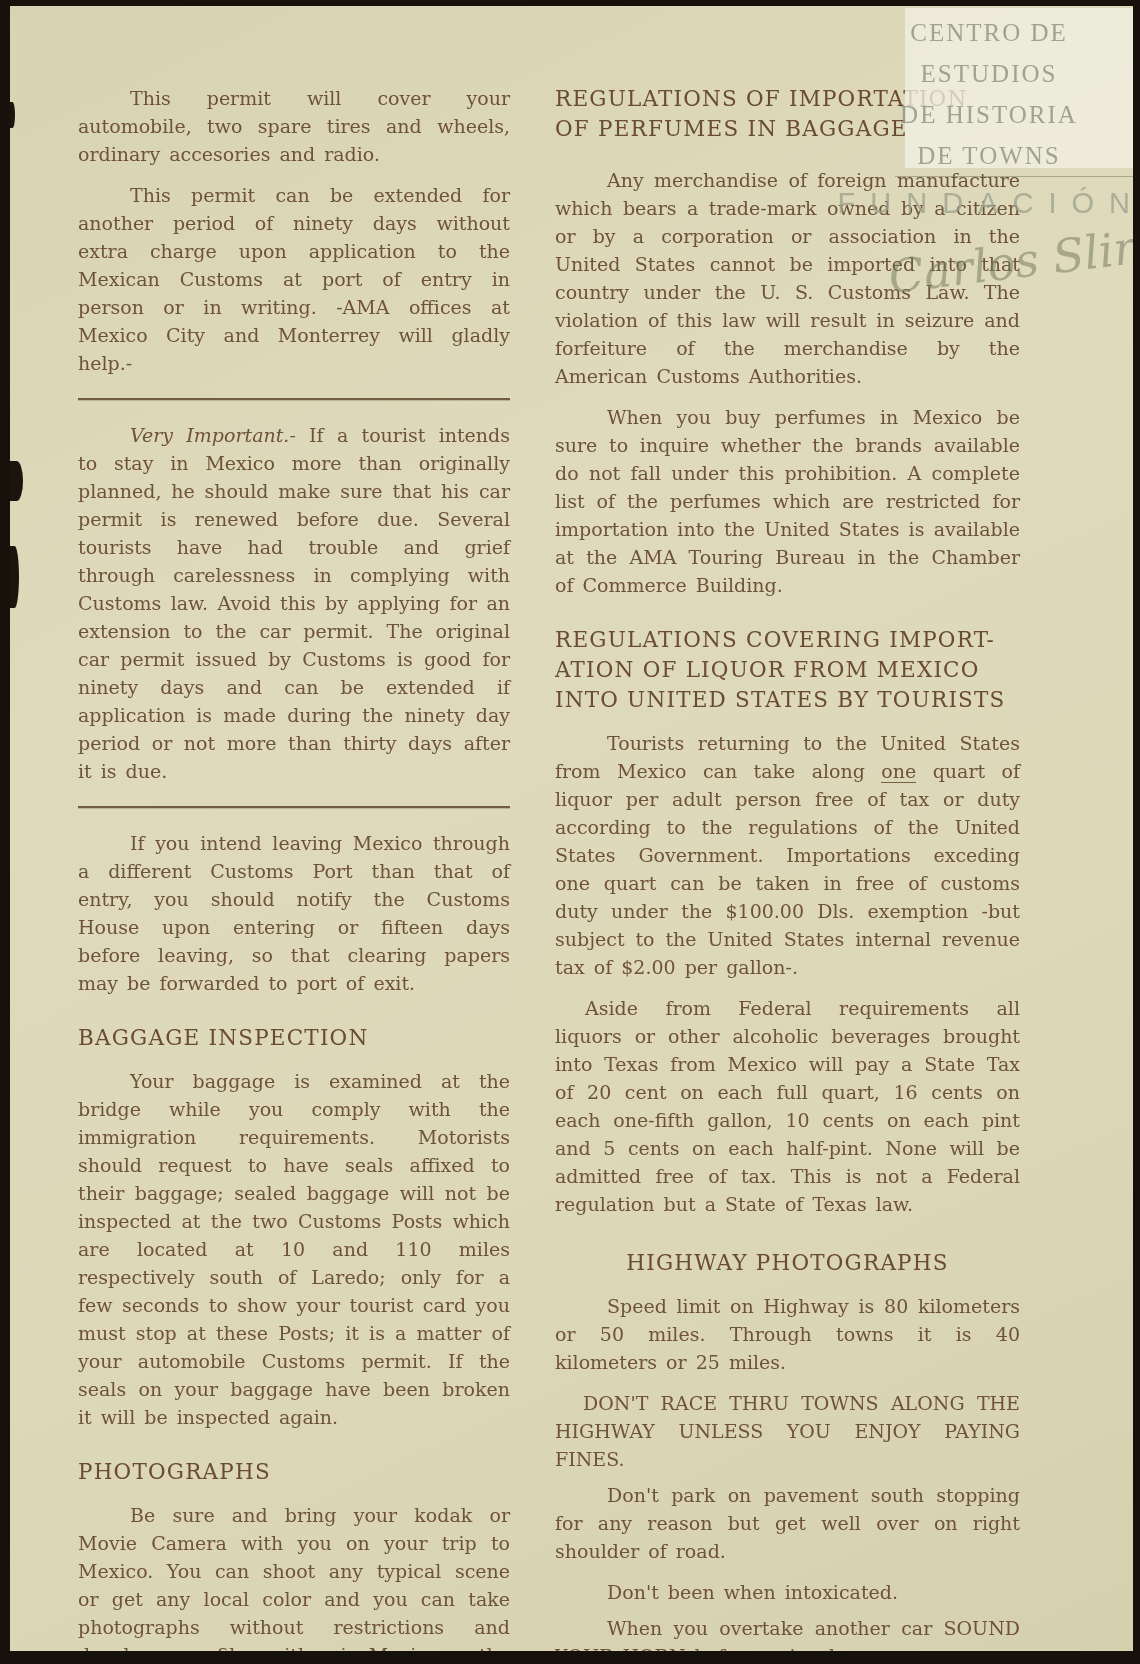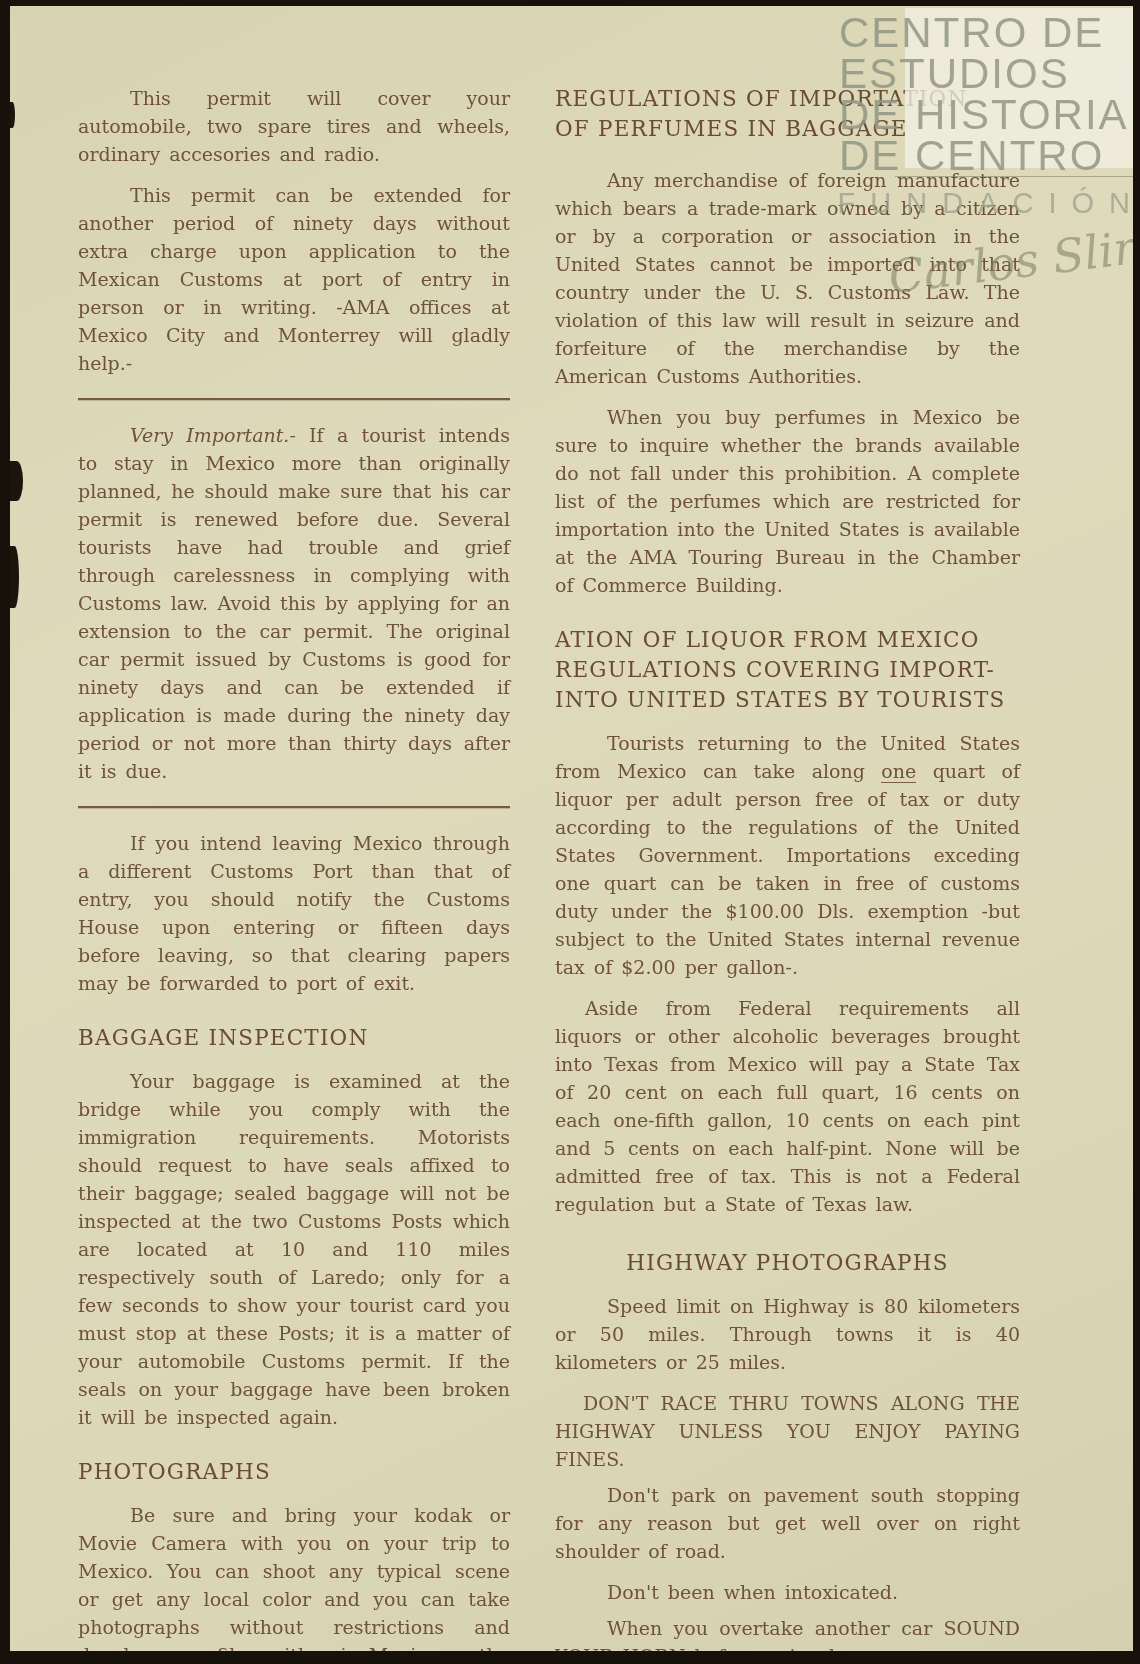--- a/index.html
+++ b/index.html
@@ -18,23 +18,23 @@
   .u-word{border-bottom:1.5px solid #7a5c42;}
   h2.heading,h3.heading{font-weight:normal;color:#6a4b33;font-size:21.5px;letter-spacing:1.2px;
       margin:26px 0 14px 0;line-height:30px;}
   h2.hmulti span{display:block;}
   h3.center{text-align:center;margin-top:30px;}
   .rule{height:0;border-top:2.5px solid rgba(95,70,45,0.85);margin:21px 0 21px 0;
         box-shadow:0 1px 0 rgba(95,70,45,0.25);}
   
   .wm-box{position:absolute;top:2px;right:0;width:228px;height:160px;
           background:rgba(242,240,228,0.78);}
-  .wm-text{position:absolute;top:6px;right:-6px;width:300px;
-           color:rgba(145,150,130,0.85);font-size:42px;line-height:41px;letter-spacing:2px;
-           font-family:Liberation Sans, sans-serif;}
+  .wm-text{position:absolute;top:6px;right:-6px;width:300px;text-align:center;
+           color:rgba(145,150,130,0.85);font-size:25px;line-height:41px;letter-spacing:2px;
+           font-family:Liberation Serif, serif;}
   .wm-text span{display:block;}
   .wm-rule{position:absolute;top:170px;right:0;width:238px;border-top:1.5px solid rgba(120,125,105,0.55);}
   .wm-foundation{position:absolute;top:181px;right:-12px;color:rgba(158,162,144,0.8);
            font-size:29px;letter-spacing:15px;white-space:nowrap;
            font-family:"Liberation Sans","DejaVu Sans",sans-serif;font-weight:300;}
   .wm-signature{position:absolute;top:214px;right:-4px;width:250px;text-align:right;
            color:rgba(118,124,98,0.55);font-size:46px;font-style:italic;
            transform:rotate(-7deg);transform-origin:right center;
            font-family:"DejaVu Serif",serif;white-space:nowrap;}
   
@@ -63,40 +63,40 @@
     </div>
 
     <div class="col col-right">
       <h2 class="heading hmulti" style="margin-top:0;">
           <span>REGULATIONS OF IMPORTATION</span>
           <span>OF PERFUMES IN BAGGAGE</span>
         </h2>
       <p class="body ind" style="margin-top:22px;">Any merchandise of foreign manufacture which bears a trade-mark owned by a citizen or by a corporation or association in the United States cannot be imported into that country under the U. S. Customs Law. The violation of this law will result in seizure and forfeiture of the merchandise by the American Customs Authorities.</p>
       <p class="body ind">When you buy perfumes in Mexico be sure to inquire whether the brands available do not fall under this prohibition. A complete list of the perfumes which are restricted for importation into the United States is available at the AMA Touring Bureau in the Chamber of Commerce Building.</p>
       <h2 class="heading hmulti">
+          <span>REGULATIONS COVERING IMPORT-</span>
           <span>ATION OF LIQUOR FROM MEXICO</span>
-          <span>REGULATIONS COVERING IMPORT-</span>
           <span>INTO UNITED STATES BY TOURISTS</span>
         </h2>
       <p class="body ind"><span>Tourists returning to the United States from Mexico can take along </span><span class="u-word">one</span><span> quart of liquor per adult person free of tax or duty according to the regulations of the United States Government. Importations exceding one quart can be taken in free of customs duty under the $100.00 Dls. exemption -but subject to the United States internal revenue tax of $2.00 per gallon-.</span></p>
       <p class="body" style="text-indent:30px;">Aside from Federal requirements all liquors or other alcoholic beverages brought into Texas from Mexico will pay a State Tax of 20 cent on each full quart, 16 cents on each one-fifth gallon, 10 cents on each pint and 5 cents on each half-pint. None will be admitted free of tax. This is not a Federal regulation but a State of Texas law.</p>
       <h3 class="heading center">HIGHWAY PHOTOGRAPHS</h3>
       <p class="body ind">Speed limit on Highway is 80 kilometers or 50 miles. Through towns it is 40 kilometers or 25 miles.</p>
       <p class="body caps" style="margin-bottom:8px;">DON'T RACE THRU TOWNS ALONG THE HIGHWAY UNLESS YOU ENJOY PAYING FINES.</p>
       <p class="body ind">Don't park on pavement south stopping for any reason but get well over on right shoulder of road.</p>
       <p class="body ind" style="margin-bottom:8px;">Don't been when intoxicated.</p>
       <p class="body ind">When you overtake another car SOUND YOUR HORN before going by.</p>
     </div>
 
     <div class="wm-box"></div>
     <div class="wm-text">
         <span>CENTRO DE</span>
         <span>ESTUDIOS</span>
         <span>DE HISTORIA</span>
-        <span>DE CENTRO</span>
+        <span>DE TOWNS</span>
       </div>
     <div class="wm-rule"></div>
     <div class="wm-foundation">FUNDACIÓN</div>
     <div class="wm-signature">Carlos Slim</div>
 
     <div class="blemish blem-1"></div>
     <div class="blemish blem-2"></div>
     <div class="blemish blem-3"></div>
   </div>
 </div>

